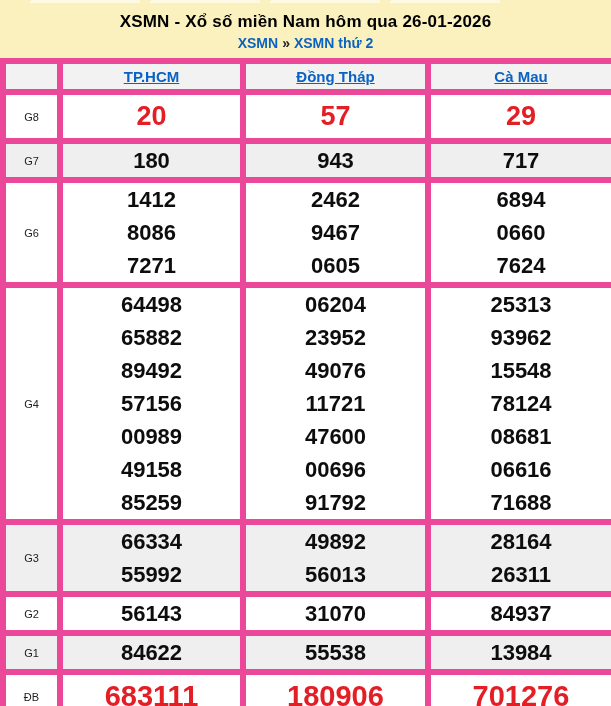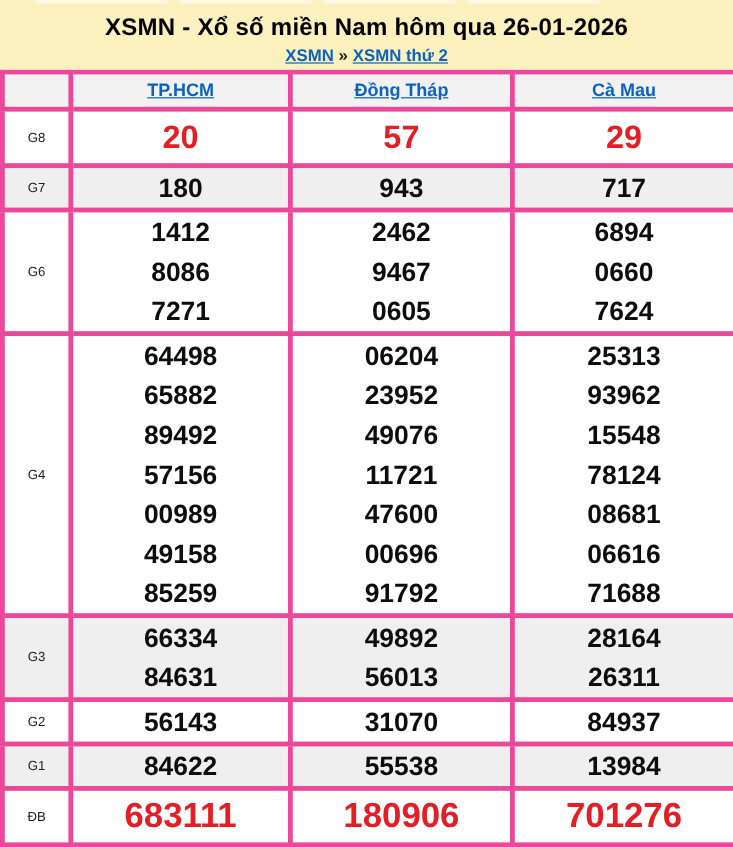--- a/index.html
+++ b/index.html
@@ -23,46 +23,45 @@
     position: absolute; top: 0; left: 0; right: 0; height: 3px;
     display: flex; gap: 10px; padding-left: 30px;
   }
   .tab-strip span {
     display: block; height: 3px; width: 110px;
     background: rgba(255,255,255,0.55);
     border-radius: 2px 2px 0 0;
   }
   .banner-title {
     padding-top: 12px;
-    font-size: 20px;
+    font-size: 17px;
     font-weight: bold;
     color: #000000;
     letter-spacing: 0.2px;
   }
   .breadcrumb {
     margin-top: 3px;
     font-size: 14px;
     font-weight: bold;
     color: #000000;
   }
   .breadcrumb a {
     color: #0a62c2;
-    text-decoration: underline;
     cursor: pointer;
   }
   .breadcrumb .sep { font-weight: bold; color: #222; padding: 0 4px; }
 
   
   table.results {
     width: 611px;
     border-collapse: collapse;
     table-layout: fixed;
   }
   table.results td, table.results th {
-    border: 4px solid #ec4899;
+    border: 6px solid #ec4899;
     text-align: center;
     vertical-align: middle;
     padding: 0;
     overflow: hidden;
   }
   tr.head-row th {
     height: 31px;
     background: #f2f2f2;
     font-size: 15px;
   }
@@ -198,21 +197,21 @@
             <span class="num">78124</span>
             <span class="num">08681</span>
             <span class="num">06616</span>
             <span class="num">71688</span>
           </td>
         </tr>
         <tr class="alt">
           <td class="prize-label">G3</td>
           <td>
             <span class="num">66334</span>
-            <span class="num">84631</span>
+            <span class="num">55992</span>
           </td>
           <td>
             <span class="num">49892</span>
             <span class="num">56013</span>
           </td>
           <td>
             <span class="num">28164</span>
             <span class="num">26311</span>
           </td>
         </tr>

